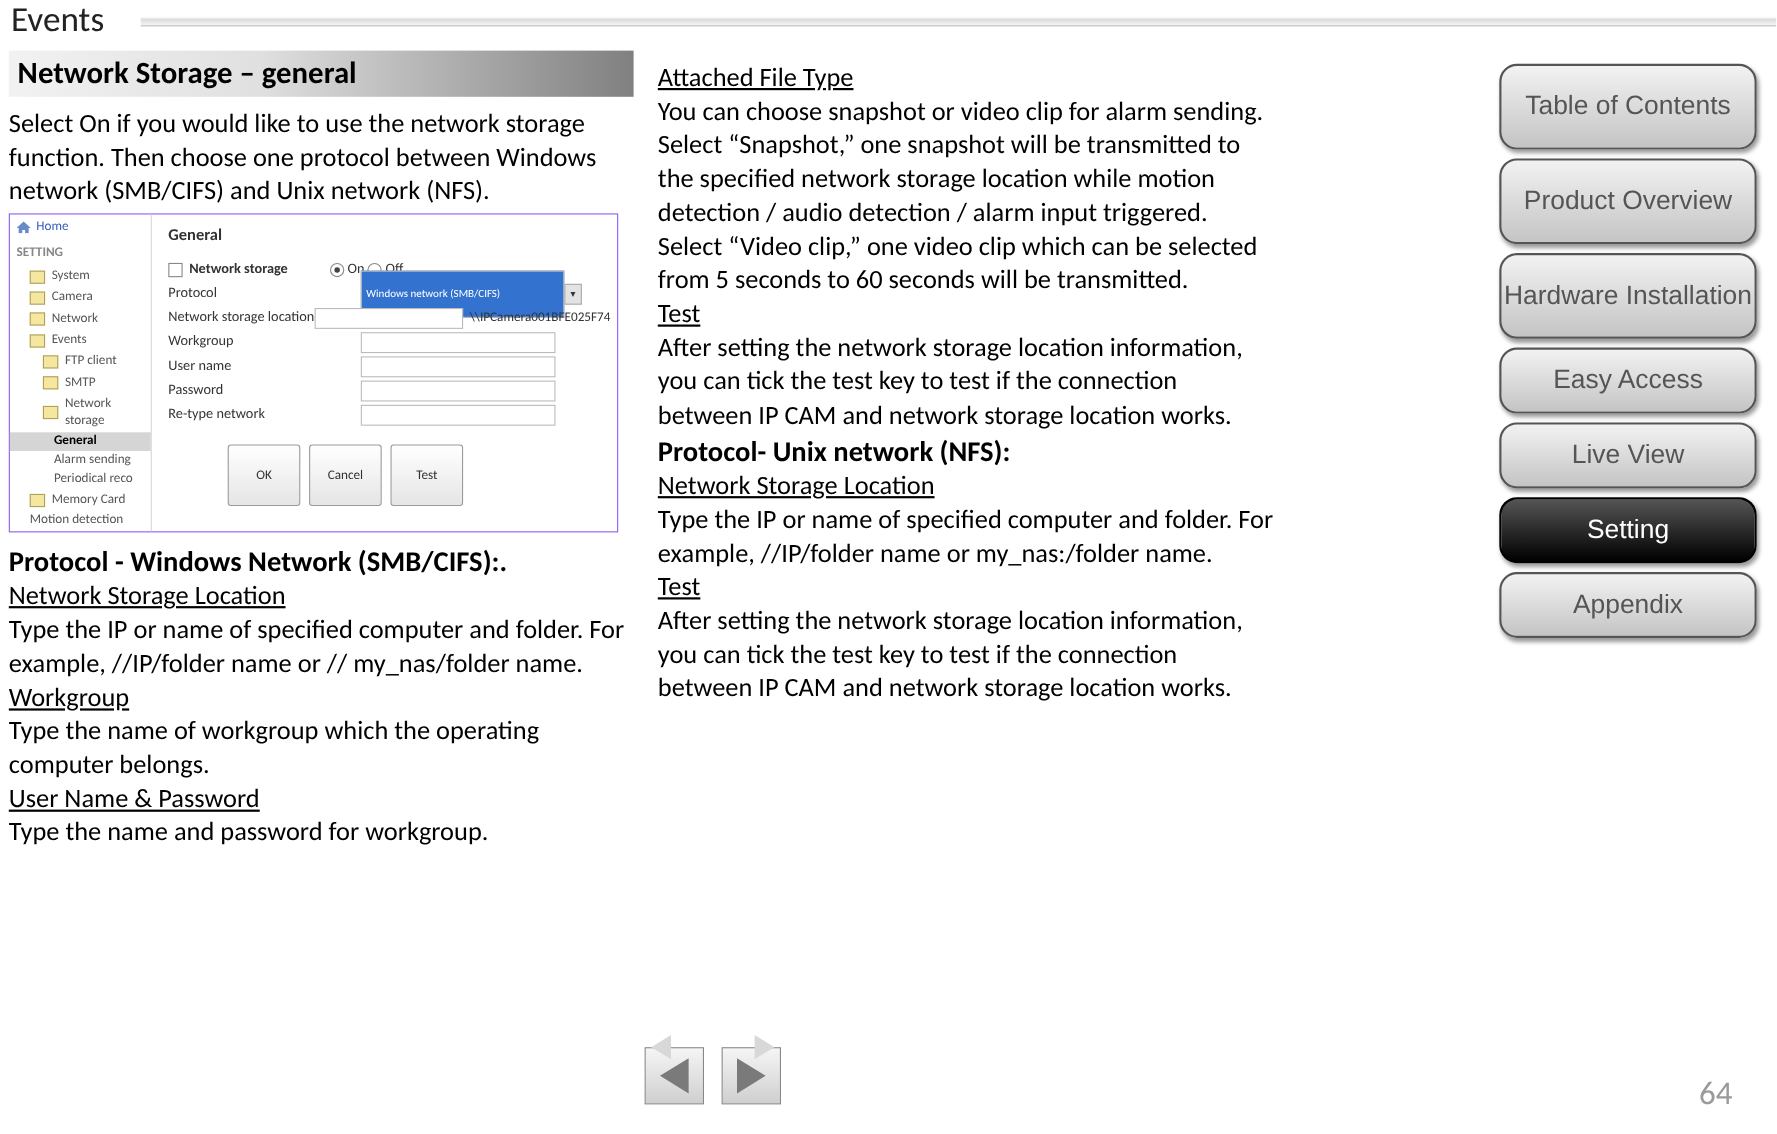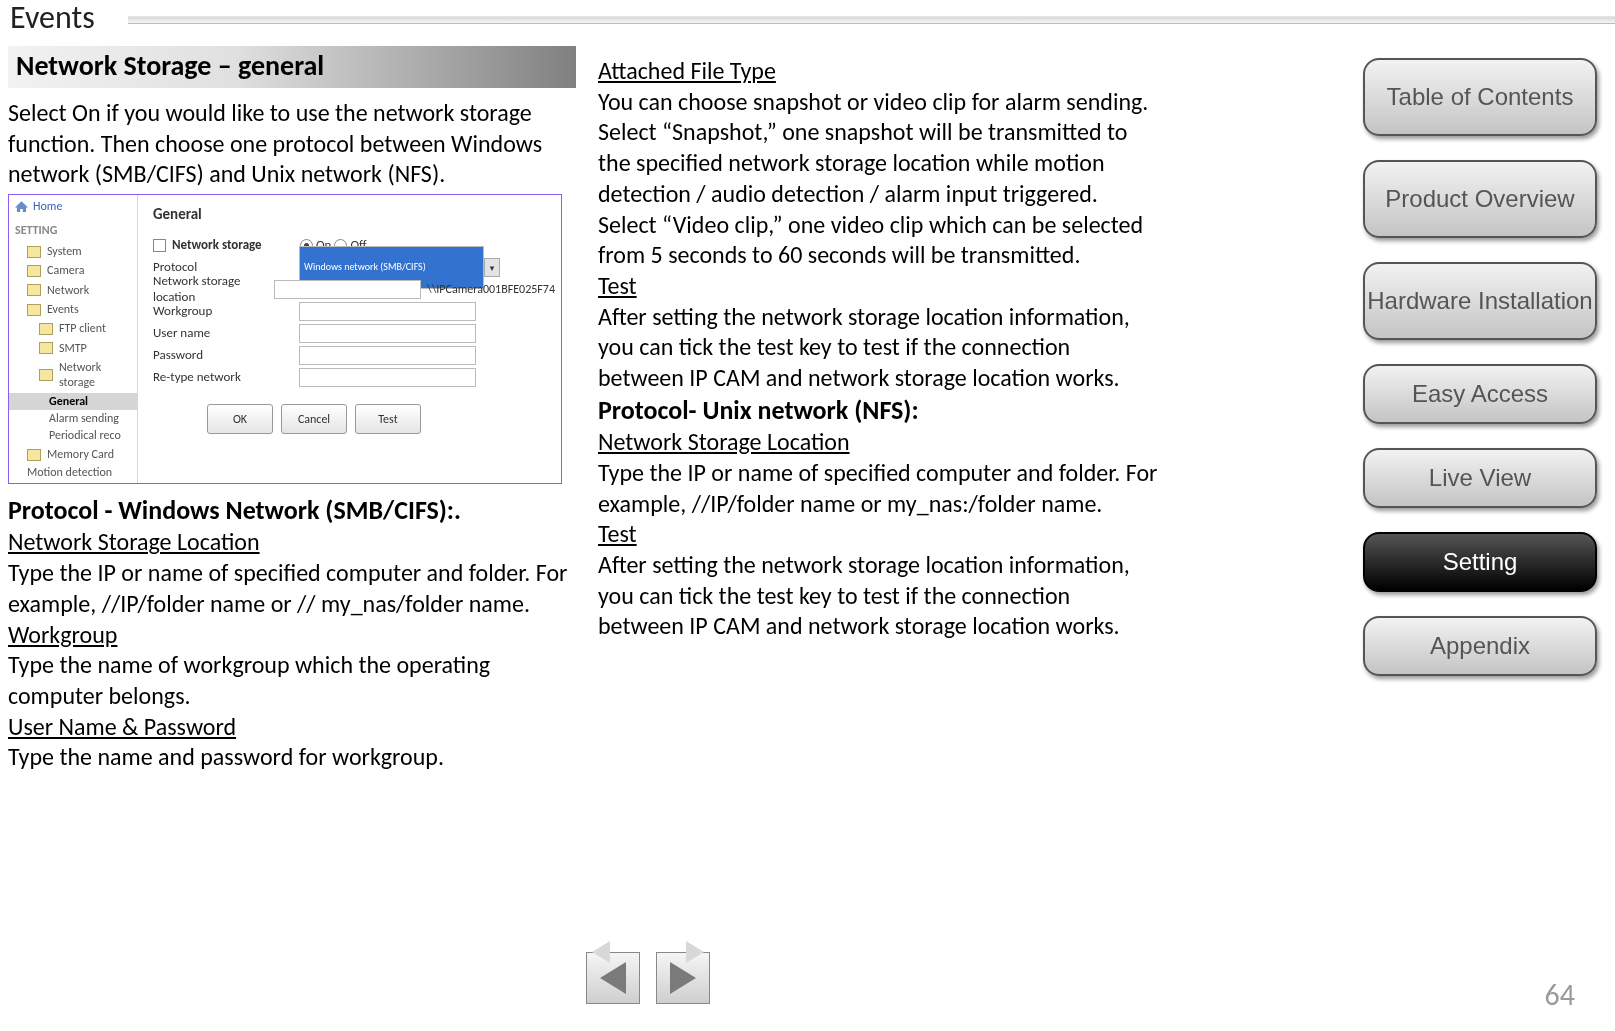--- a/index.html
+++ b/index.html
@@ -18,32 +18,32 @@
   .shot-side .hm{display:flex;align-items:center;padding:4px 6px;color:#3a5fbf}
   .shot-side .sec{padding:4px 6px;color:#888;font-weight:700}
   .shot-side .it{display:flex;align-items:center;padding:2px 6px 2px 18px;color:#555}
   .shot-side .it2{padding:1px 6px 1px 40px;color:#555}
   .shot-side .sel{background:#d5d5d5;color:#000;font-weight:700}
   .fold{width:12px;height:10px;border:1px solid #b0a060;background:#f5e6a0;margin-right:6px;display:inline-block;flex:0 0 auto}
   .home-ic{width:13px;height:11px;display:inline-block;margin-right:5px;background:#6a8bc8;clip-path:polygon(50% 0,100% 55%,85% 55%,85% 100%,60% 100%,60% 70%,40% 70%,40% 100%,15% 100%,15% 55%,0 55%)}
   .shot-main{position:absolute;left:144px;top:10px;right:6px;color:#333}
   .shot-main .ttl{font-weight:700;font-size:15px;margin-bottom:10px}
   .shot-row{display:flex;align-items:center;height:22px;font-size:13px}
-  .shot-row .lbl{width:146px}
+  .shot-row .lbl{width:175px}
   .shot-row .inp{height:17px;border:1px solid #bbb;background:#fff;width:175px}
   .shot-row .inp.sel2{background:#3373cf;color:#fff;font-size:10px;padding:12px 4px;display:flex;align-items:center;justify-content:space-between}
   .shot-row .chev{width:14px;height:17px;background:#e3e3e3;border:1px solid #aaa;display:inline-flex;align-items:center;justify-content:center;color:#333;font-size:9px}
   .shot-note{font-weight:700;font-size:13px;margin:2px 0 6px 0}
   .shot-btns{margin-top:16px;display:flex;gap:8px;justify-content:center;padding-right:80px}
-  .shot-btn{height:20px;min-width:48px;border:1px solid #999;border-radius:3px;background:linear-gradient(#fff,#e5e5e5);font-size:12px;display:inline-flex;align-items:center;justify-content:center;padding:4px 8px}
+  .shot-btn{height:20px;min-width:48px;border:1px solid #999;border-radius:3px;background:linear-gradient(#fff,#e5e5e5);font-size:12px;display:inline-flex;align-items:center;justify-content:center;padding:17px 8px}
   .radio{width:11px;height:11px;border:1px solid #888;border-radius:50%;display:inline-flex;align-items:center;justify-content:center;margin:0 3px}
   .radio.on::after{content:"";width:5px;height:5px;background:#444;border-radius:50%}
   .chk{width:11px;height:11px;border:1px solid #888;display:inline-block;margin-right:6px}
   .sidebar{position:absolute;right:12px;top:58px;width:240px}
-  .nav-btn{height:62px;width:230px;border:2px solid #555;border-radius:16px;background:linear-gradient(#f2f2f2,#c4c4c4);box-shadow:2px 3px 4px rgba(0,0,0,.4);display:flex;align-items:center;justify-content:center;text-align:center;font-size:24px;color:#555;font-family:"Comic Sans MS","Segoe Print",Arial,sans-serif;margin-bottom:24px;line-height:1.1}
+  .nav-btn{height:62px;width:230px;border:2px solid #555;border-radius:16px;background:linear-gradient(#f2f2f2,#c4c4c4);box-shadow:2px 3px 4px rgba(0,0,0,.4);display:flex;align-items:center;justify-content:center;text-align:center;font-size:24px;color:#555;font-family:"Comic Sans MS","Segoe Print",Arial,sans-serif;margin-bottom:8px;line-height:1.1}
   .nav-btn.two{height:74px;font-size:24px}
   .nav-btn.one{height:56px}
   .nav-btn.active{background:linear-gradient(#555,#000);color:#fff;border-color:#000}
   .pager{position:absolute;left:586px;top:952px;display:flex;gap:16px}
   .pg{width:52px;height:50px;border:1px solid #888;background:linear-gradient(#f5f5f5,#cfcfcf);display:flex;align-items:center;justify-content:center}
   .tri{width:0;height:0;border-top:16px solid transparent;border-bottom:16px solid transparent}
   .tri.l{border-right:26px solid #7a7a7a}
   .tri.r{border-left:26px solid #7a7a7a}
   .tri-in{position:relative}
   .tri.l .tri-in{position:absolute;left:6px;top:-11px;width:0;height:0;border-top:11px solid transparent;border-bottom:11px solid transparent;border-right:18px solid #d8d8d8}

